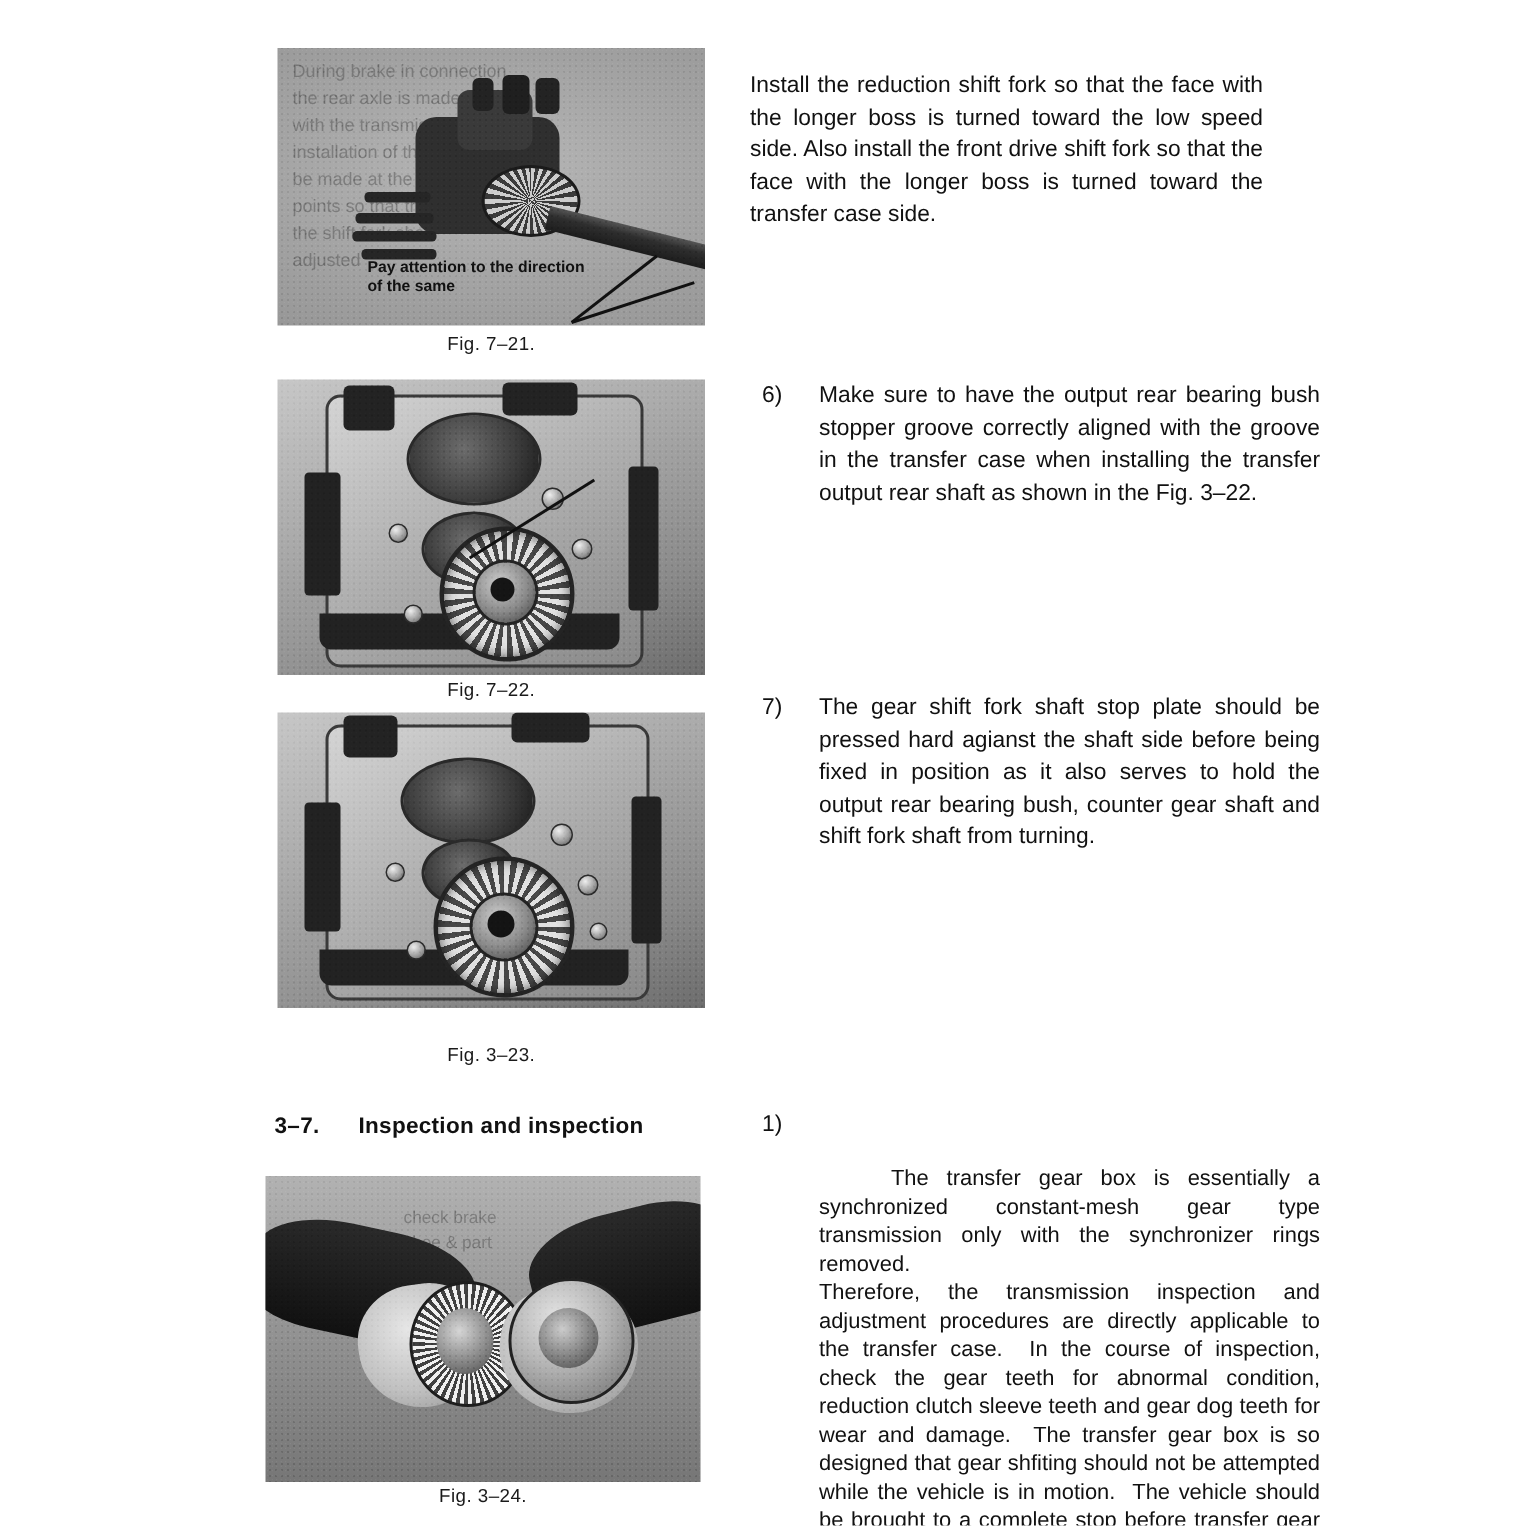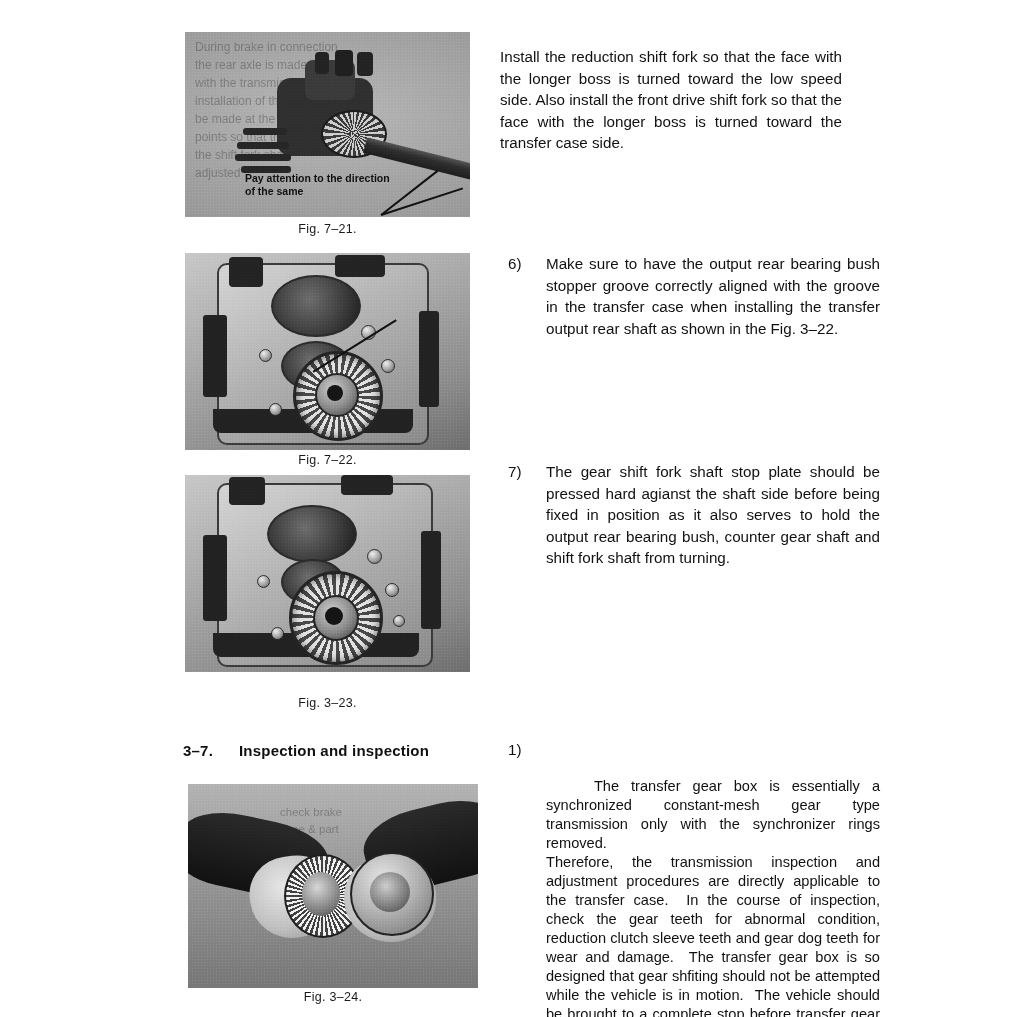--- a/index.html
+++ b/index.html
@@ -298,21 +298,21 @@
       <div class="stud" style="left:86px; top:152px; width:11px; height:11px;"></div>
       <div class="grain"></div>
     </div>
     <div class="caption" style="top:200px;margin-top:21px;">Fig.  3–23.</div>
   </div>
 
   <div class="section-head" style="left:183px; top:742px;">
     <span class="num">3–7.</span><span>Inspection and inspection</span>
   </div>
 
-  <div class="figure" id="fig324" style="left:188px; top:784px; width:290px; height:204px;">
+  <div class="figure" id="fig324" style="left:177px; top:784px; width:290px; height:204px;">
     <div class="photo">
       <div class="p321-blur-text" style="left:92px; top:20px; color:rgba(60,60,60,0.4); font-size:11.5px;">check brake
 shoe &amp; part</div>
 
       <div class="arm" style="left:-10px; top:34px; width:150px; height:74px; transform: rotate(12deg);"></div>
       <div class="hand" style="left:62px; top:72px; width:86px; height:82px; transform: rotate(-8deg);"></div>
       <div class="gear-disc" style="left:96px; top:70px; width:74px; height:80px;"></div>
       <div class="gear-disc-inner" style="left:114px; top:88px; width:38px; height:44px;"></div>
 
       <div class="arm" style="left:176px; top:22px; width:140px; height:78px; transform: rotate(-14deg);"></div>

